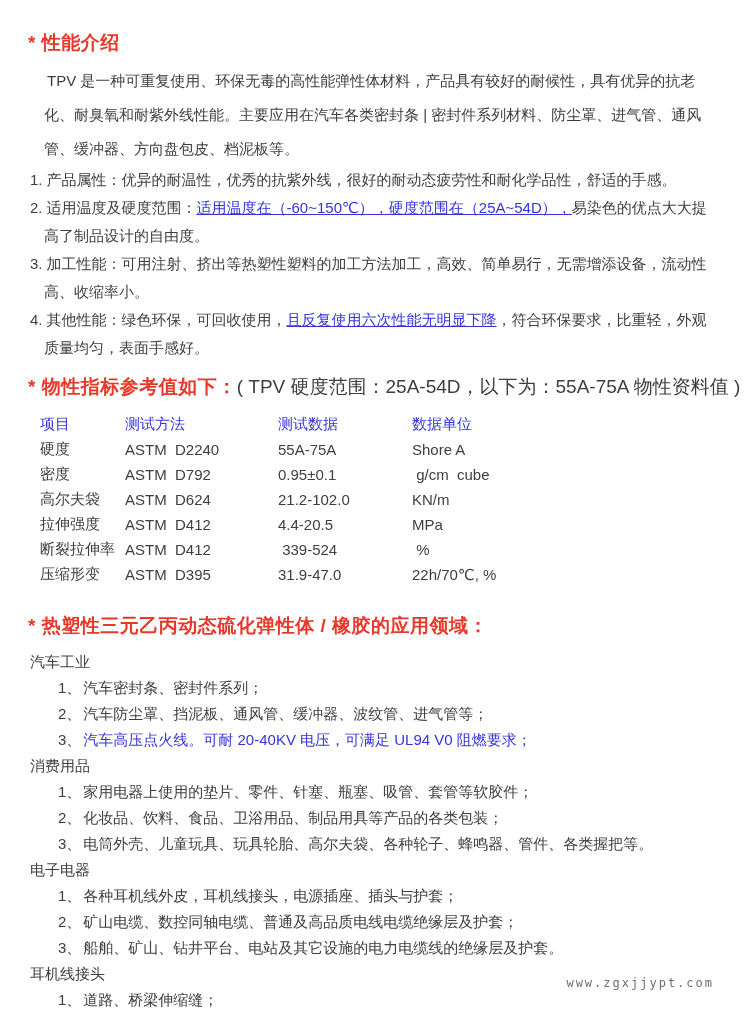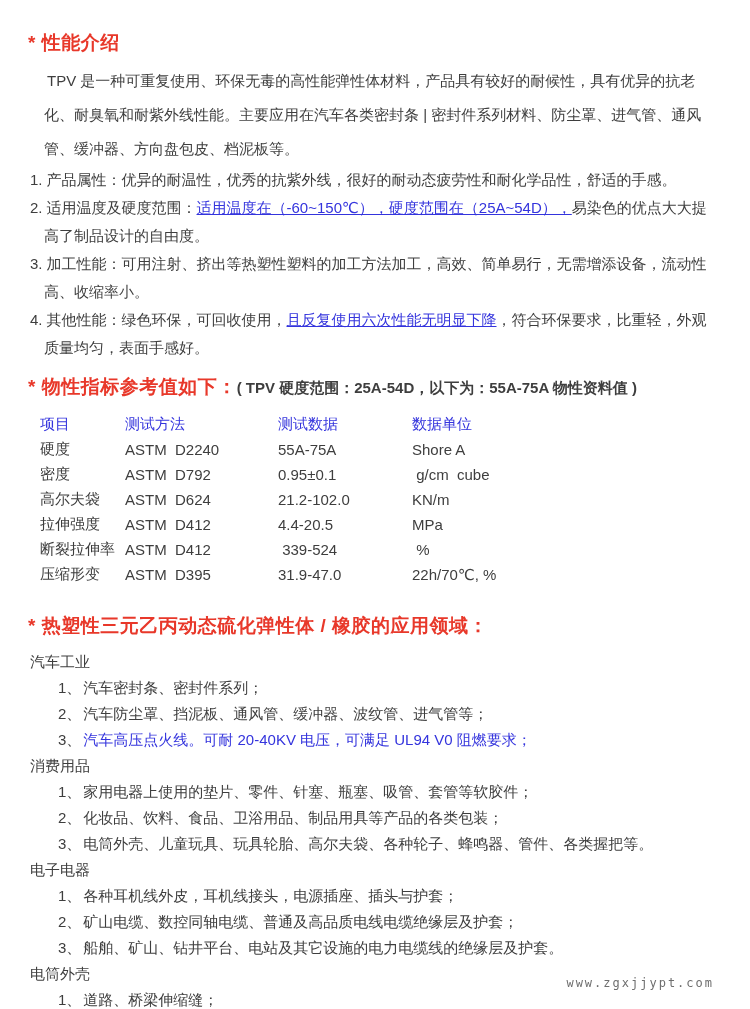--- a/index.html
+++ b/index.html
@@ -36,21 +36,21 @@
     text-indent: -14px;
     line-height: 28px;
   }
   .num-item .num { margin-right: 4px; }
 
   .blue { color: #3434dd; }
   .blue-u { color: #3434dd; text-decoration: underline; }
 
   .h2-row { margin-top: 12px; margin-bottom: 12px; white-space: nowrap; }
   .h2-row .red-heading { display: inline; }
-  .h2-note { font-size: 15px; color: #3e3e3e; font-weight: bold; }
+  .h2-note { font-size: 19px; color: #3e3e3e; font-weight: normal; }
 
   table.props {
     border-collapse: collapse;
     margin-left: 10px;
     margin-bottom: 0;
   }
   table.props th, table.props td {
     text-align: left;
     font-weight: normal;
     white-space: pre;
@@ -188,21 +188,21 @@
     <div class="app-item">
       <span class="num">1、</span><span>各种耳机线外皮，耳机线接头，电源插座、插头与护套；</span>
     </div>
     <div class="app-item">
       <span class="num">2、</span><span>矿山电缆、数控同轴电缆、普通及高品质电线电缆绝缘层及护套；</span>
     </div>
     <div class="app-item">
       <span class="num">3、</span><span>船舶、矿山、钻井平台、电站及其它设施的电力电缆线的绝缘层及护套。</span>
     </div>
 
-    <div class="app-group-name">电筒外壳</div>
+    <div class="app-group-name">耳机线接头</div>
     <div class="app-item">
       <span class="num">1、</span><span>道路、桥梁伸缩缝；</span>
     </div>
     <div class="app-item">
       <span class="num">2、</span><span>道路安全设施、缓冲防撞部件；</span>
     </div>
 
   </div>
 </div>
 

